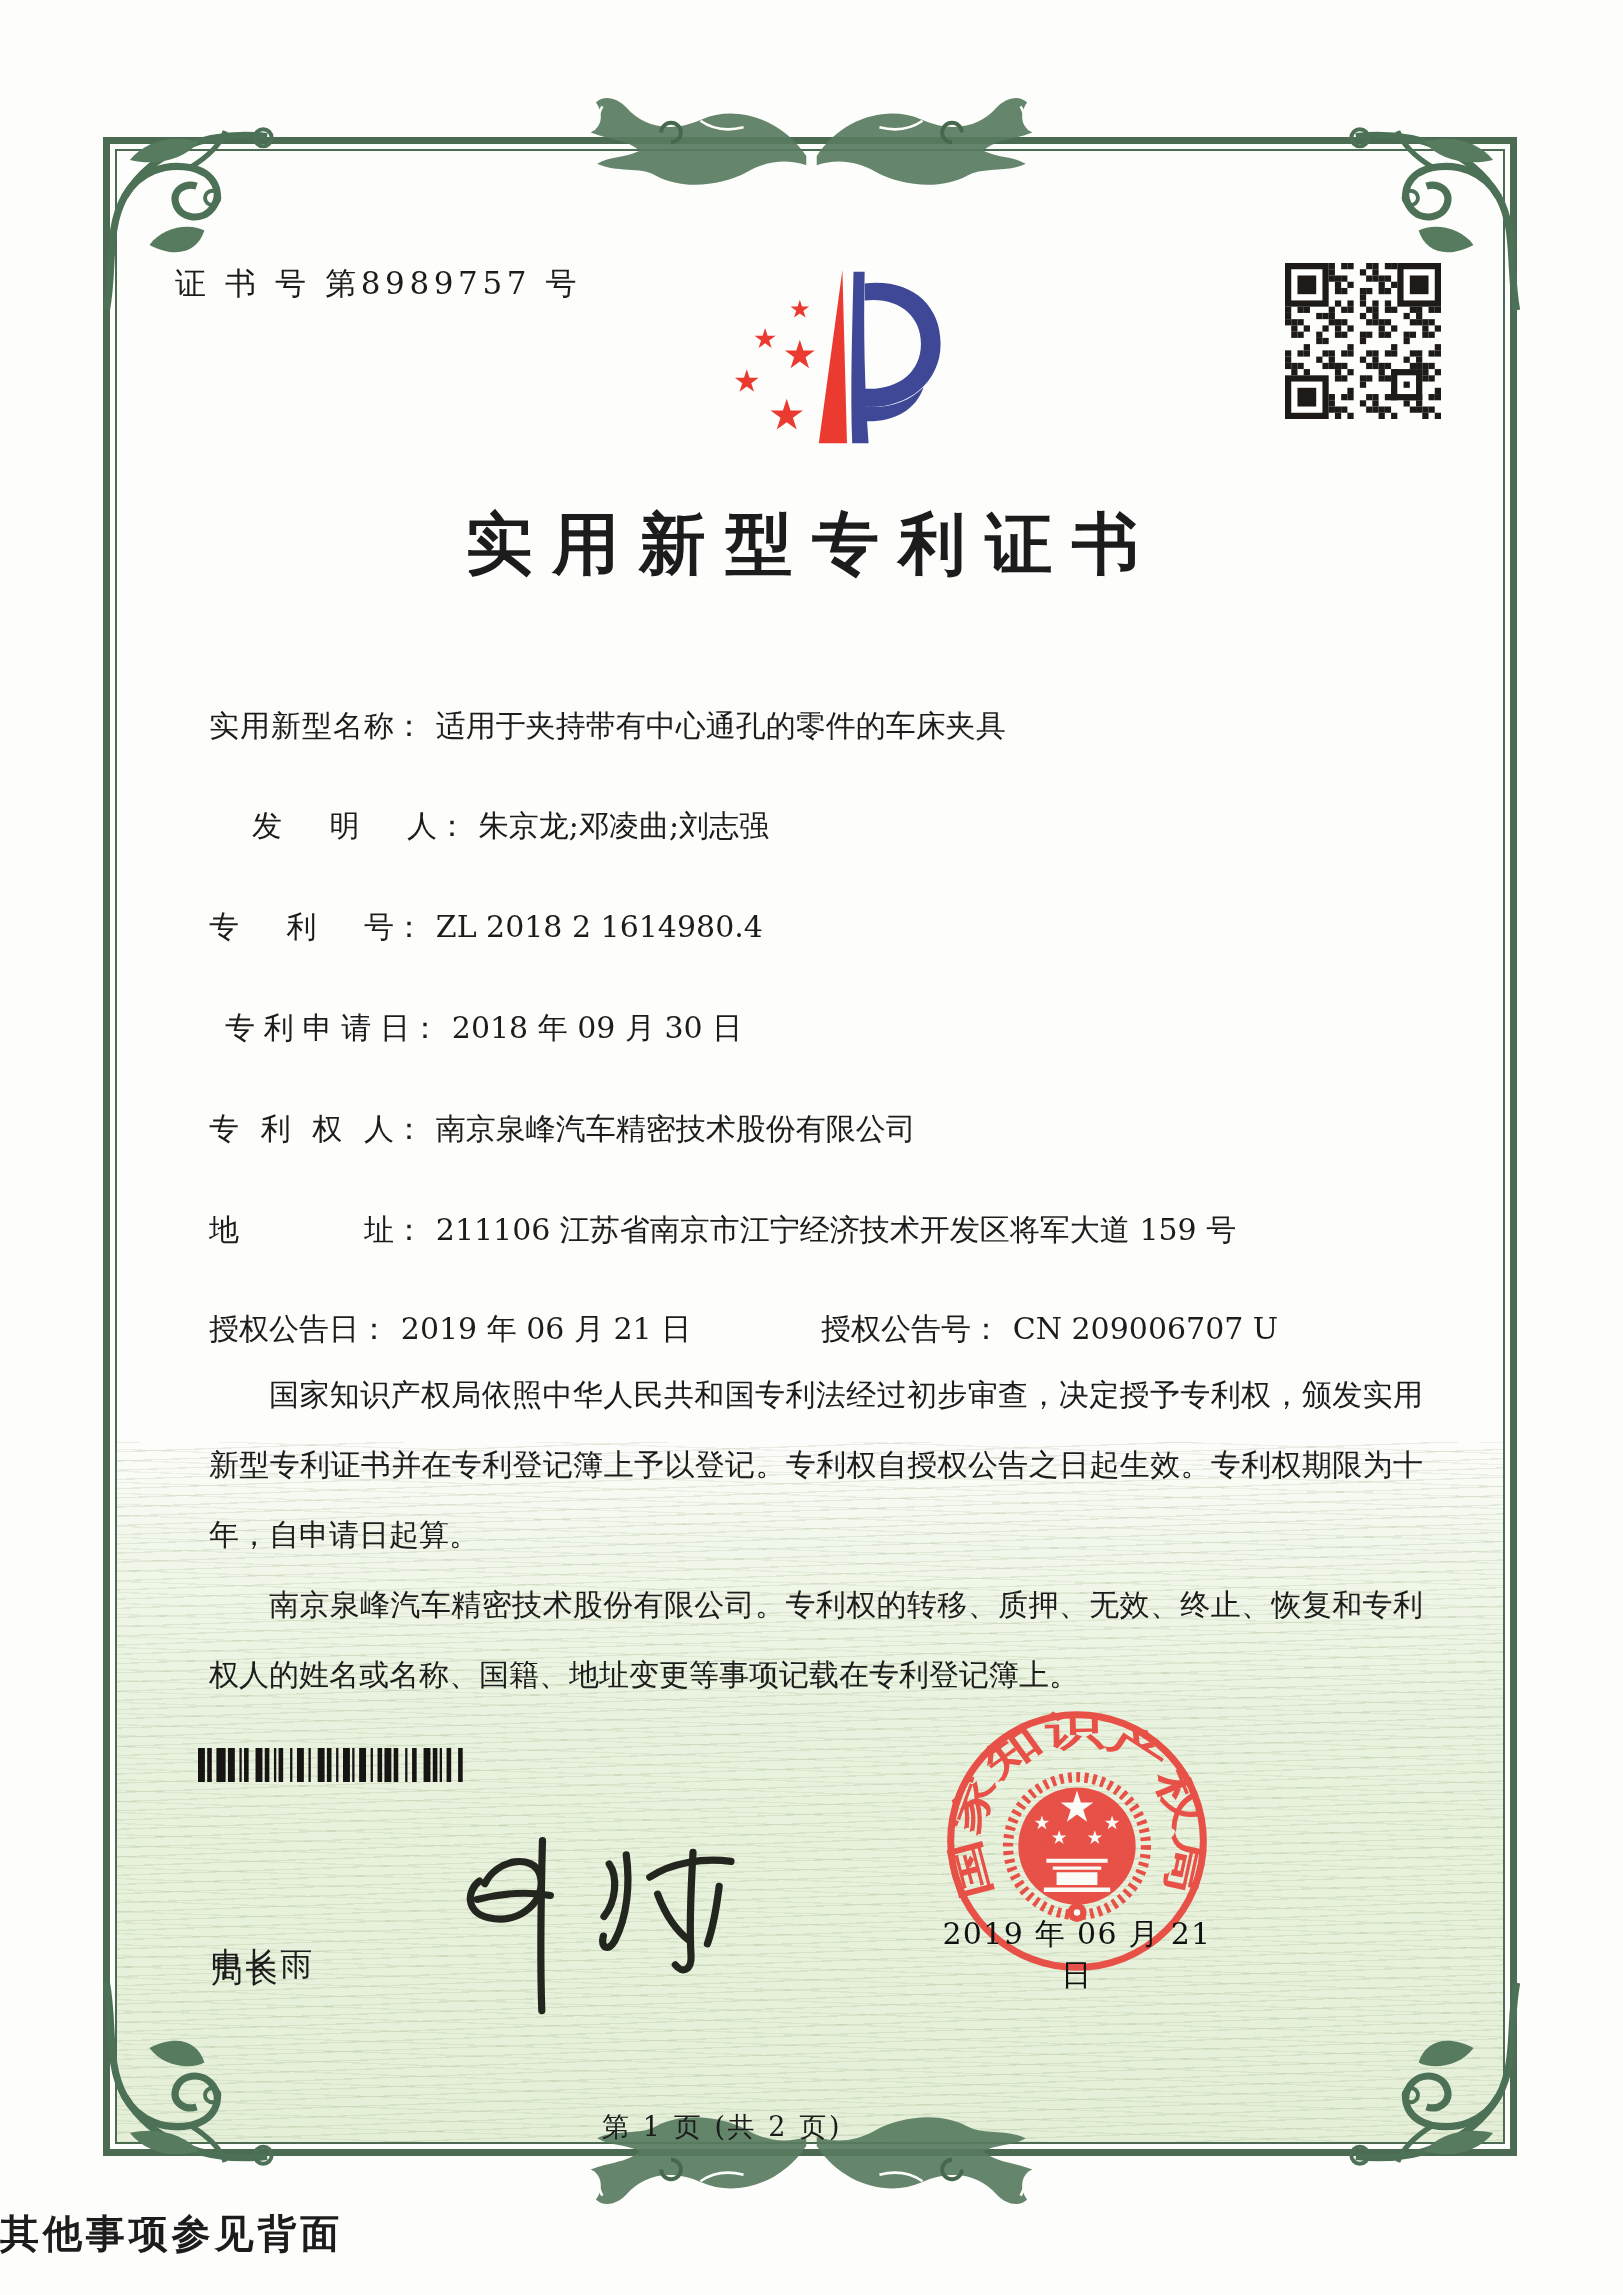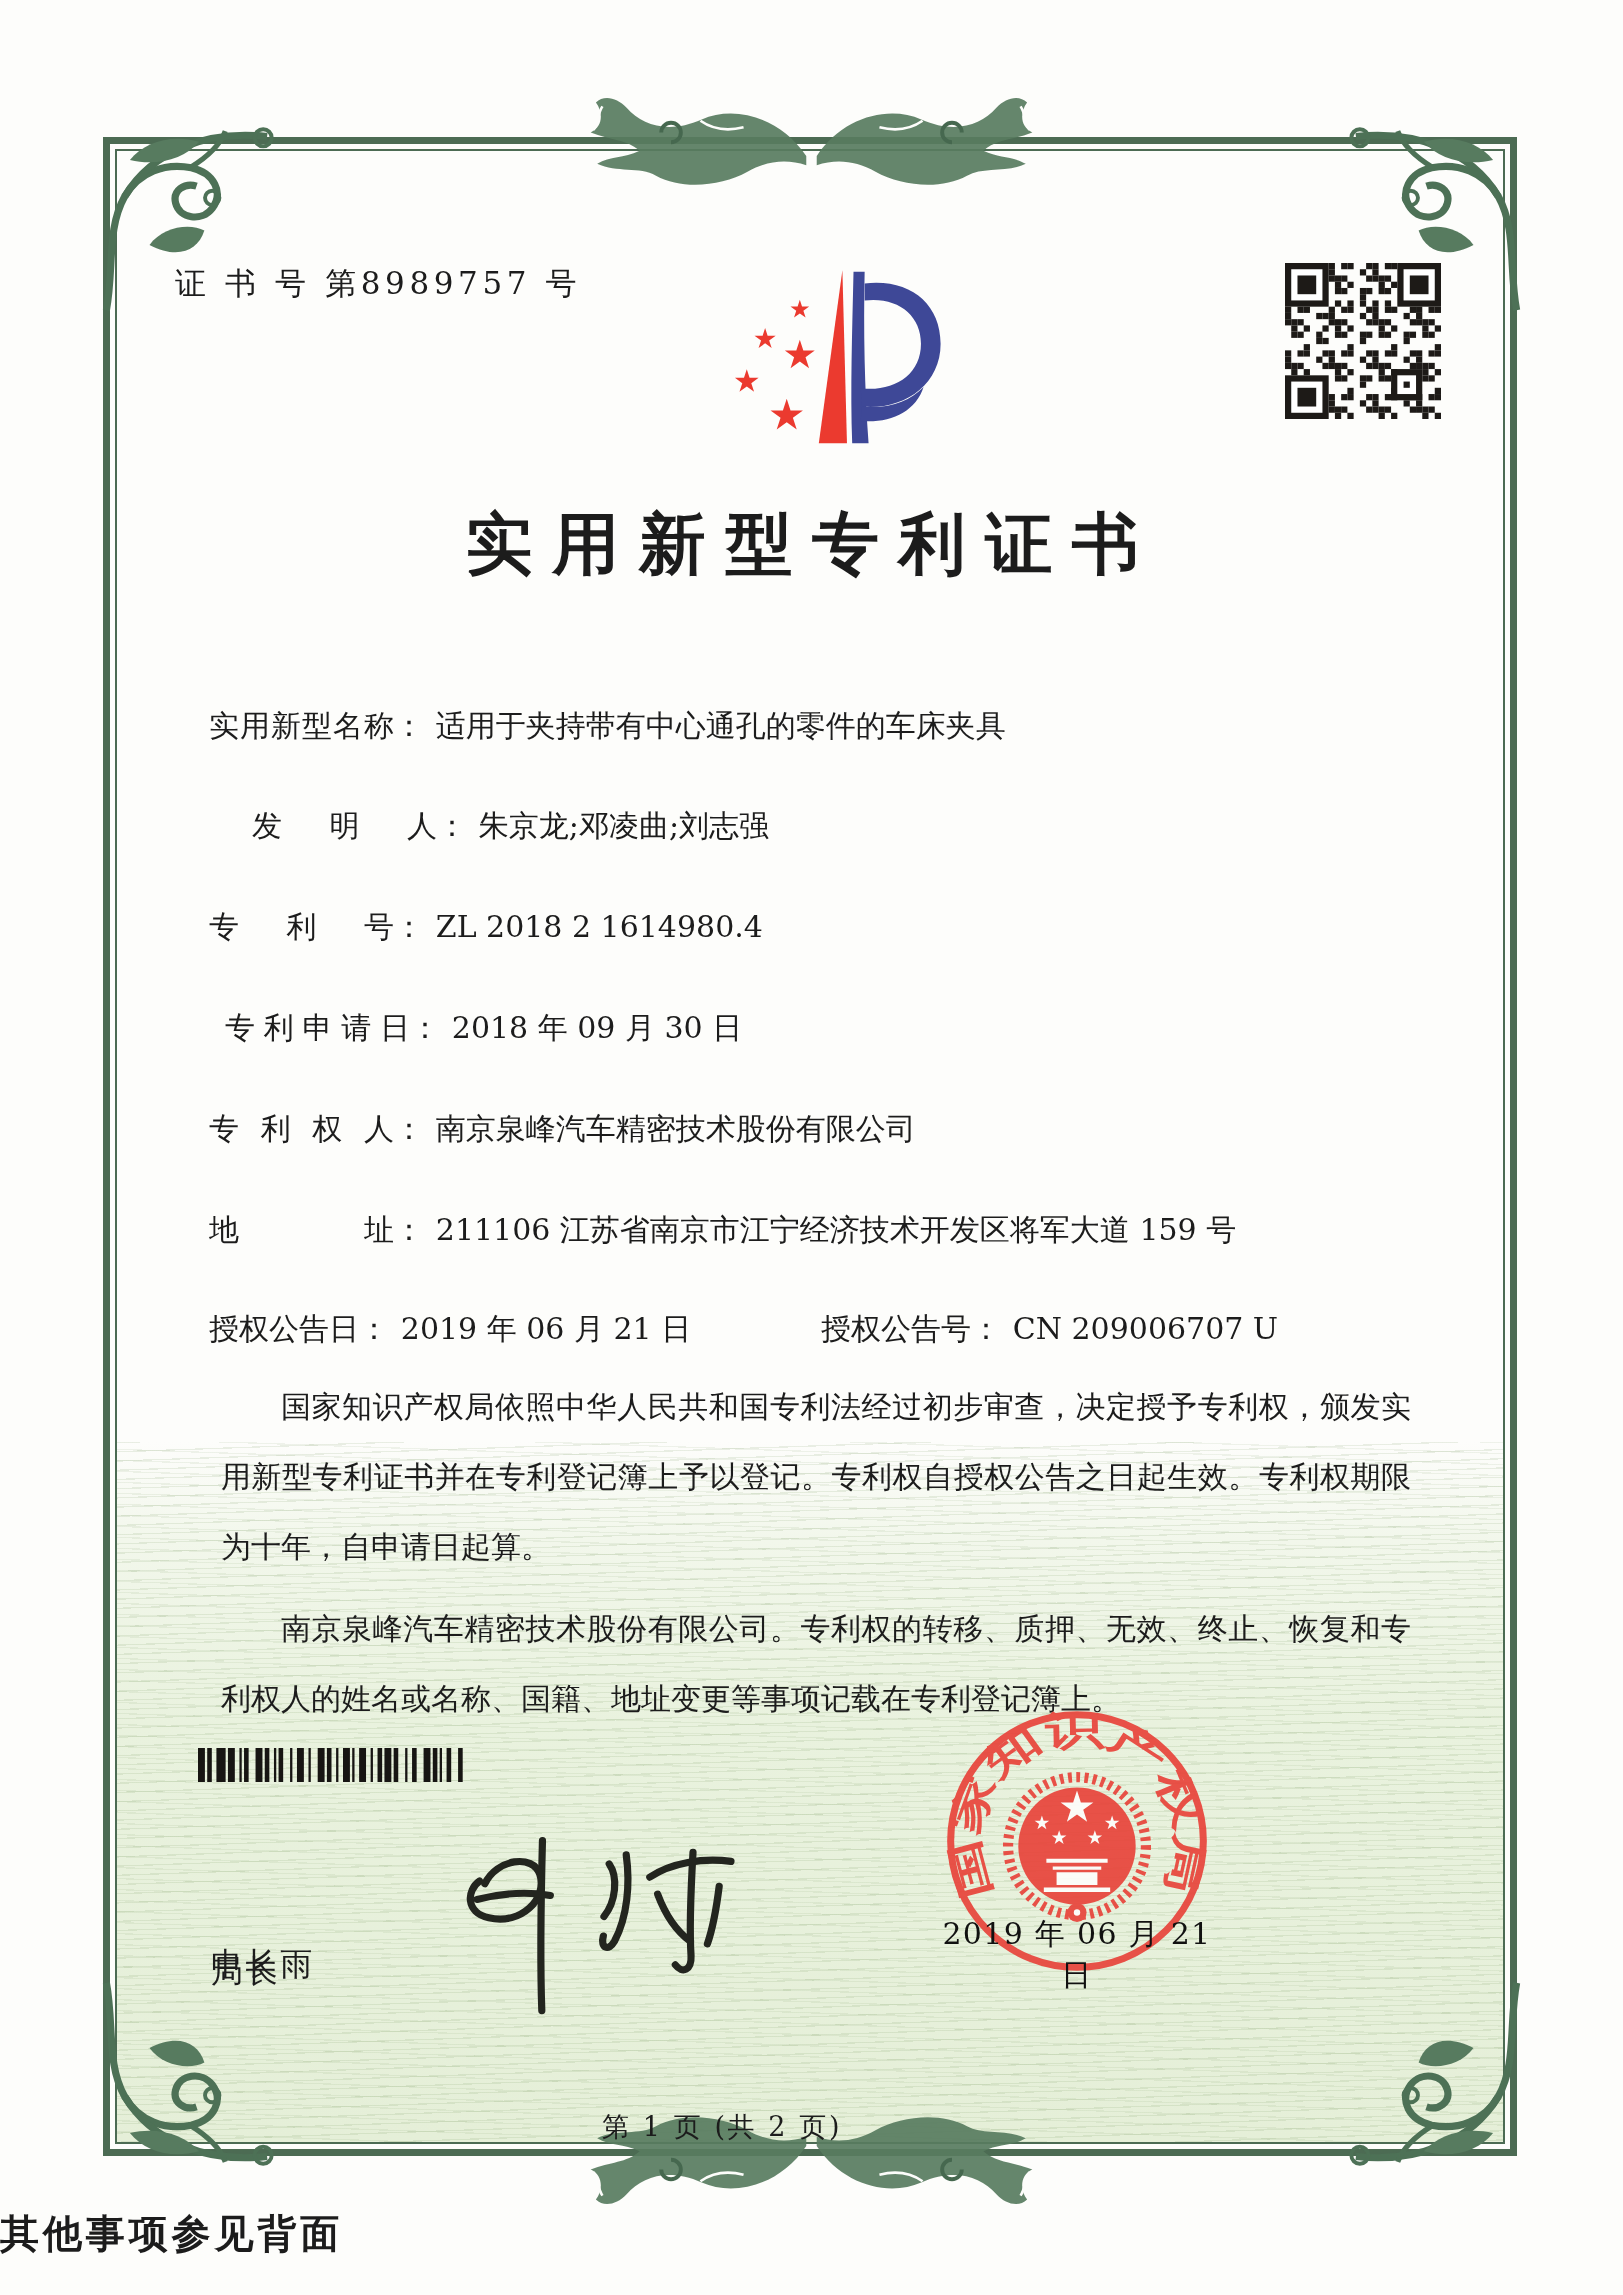--- a/index.html
+++ b/index.html
@@ -49,21 +49,21 @@
   #f-owner{top:1109px;}
   #f-addr {top:1210px;}
   #f-grant{top:1309px;}
   #grant-no-pair{position:absolute;left:572px;top:0;margin-left:40px;}
 
   
   #body-text{
     left:209px;top:1360px;width:1214px;font-size:30px;line-height:70px;
     text-align:justify;
   }
-  #body-text p{margin:12px;text-indent:60px;}
+  #body-text p{margin:0;text-indent:60px;}
 
   
   #barcode{left:198px;top:1748px;width:267px;height:34px;}
 
   
   #signer-title{left:211px;top:1950px;font-size:32px;letter-spacing:2.6px;}
   #signer-name {left:211px;top:1943px;font-size:32px;letter-spacing:2.6px;}
   #signature{left:393px;top:1813px;}
 
   

